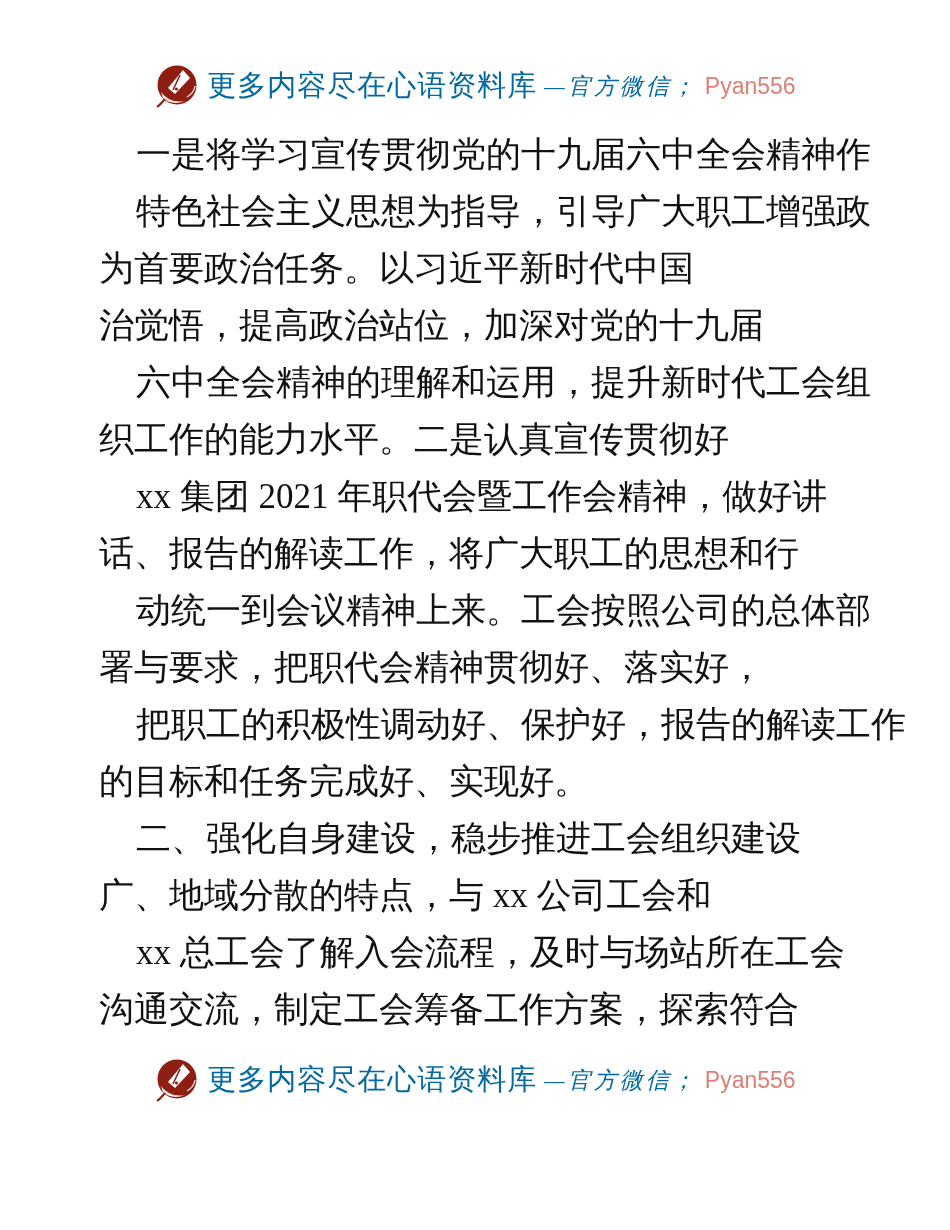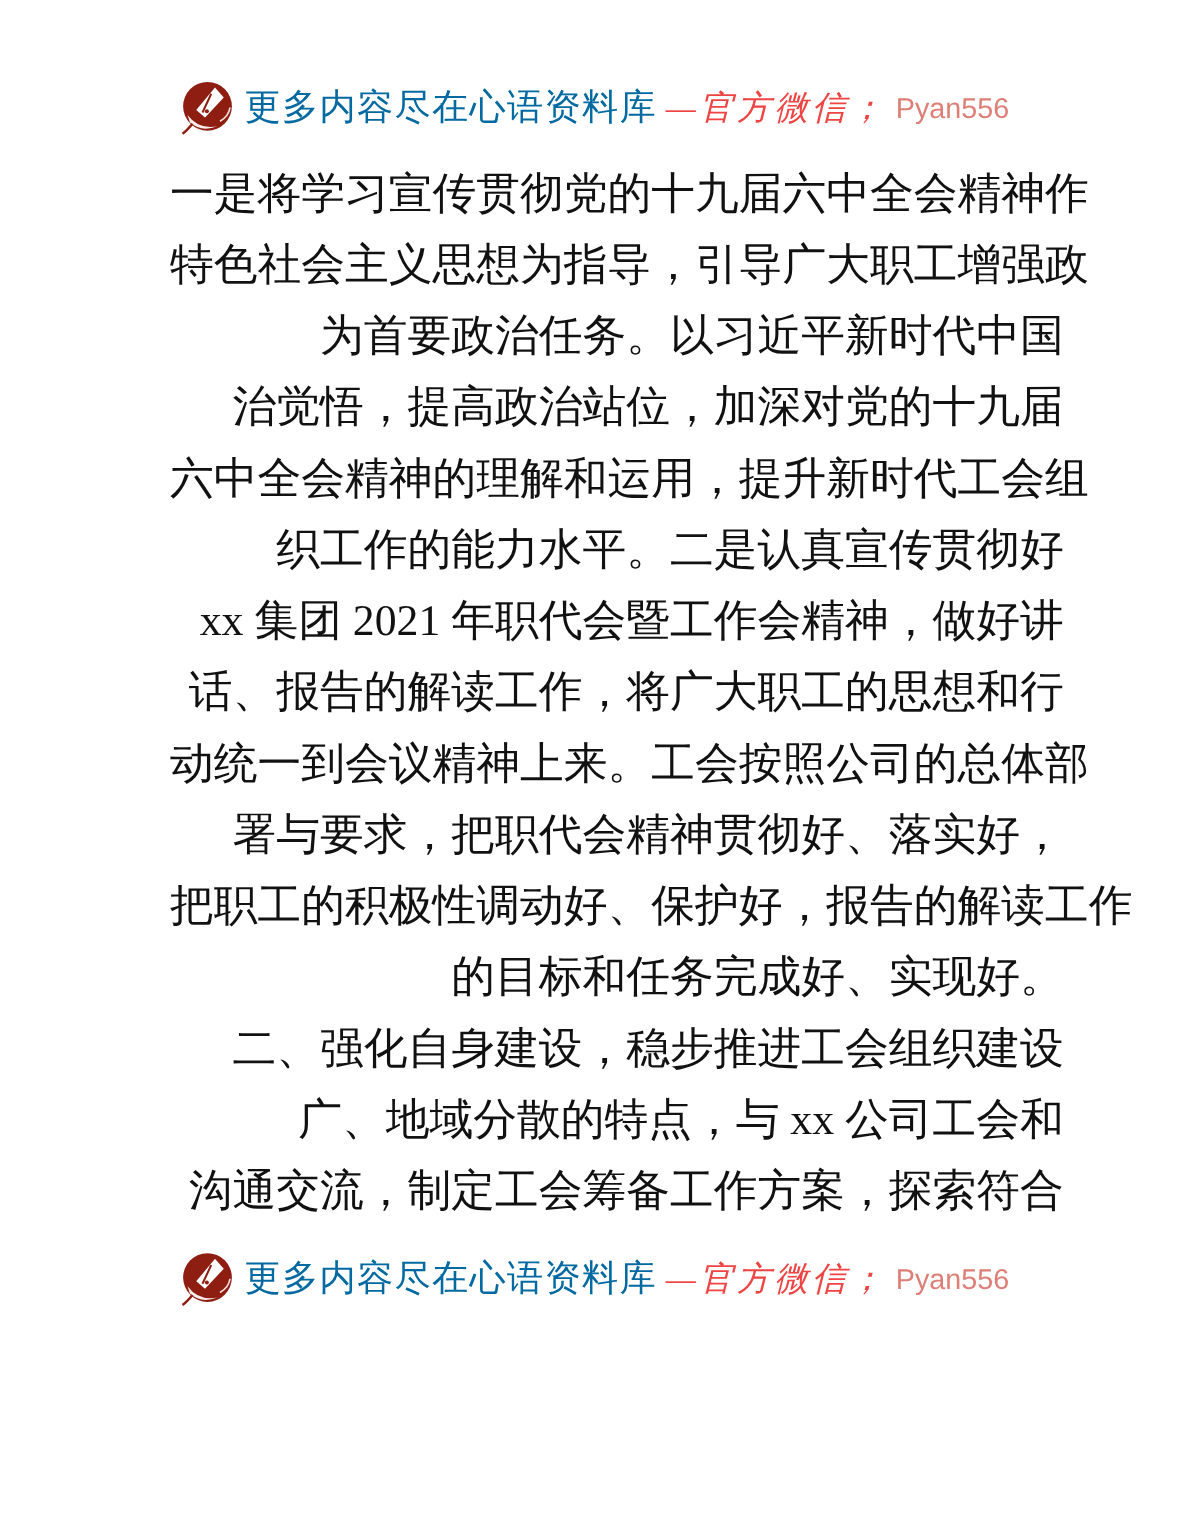--- a/index.html
+++ b/index.html
@@ -28,35 +28,34 @@
     height: 46px;
     flex: 0 0 auto;
   }
   .brand-text {
     color: #0369a1;
     font-size: 29px;
     letter-spacing: 1px;
     font-family: "Liberation Serif", serif;
   }
   .label-text {
-    color: #ef4444;
-    font-size: 27px;
+    color: #0369a1;
+    font-size: 23px;
     font-style: italic;
     letter-spacing: 3px;
     font-family: "Liberation Serif", serif;
   }
   .wechat-id {
     color: #dd7f76;
     font-size: 23px;
     font-family: "Liberation Sans", sans-serif;
   }
   .doc {
     width: 752px;
     margin: 16px auto 0 auto;
-    text-align: right;
   }
   .doc-line {
     font-size: 35px;
     line-height: 57px;
     height: 57px;
     color: #111111;
     white-space: nowrap;
     letter-spacing: 0px;
   }
   .doc-line.indent {
@@ -89,20 +88,21 @@
   <div class="doc-line indent">六中全会精神的理解和运用，提升新时代工会组</div>
   <div class="doc-line">织工作的能力水平。二是认真宣传贯彻好</div>
   <div class="doc-line indent">xx 集团 2021 年职代会暨工作会精神，做好讲</div>
   <div class="doc-line">话、报告的解读工作，将广大职工的思想和行</div>
   <div class="doc-line indent">动统一到会议精神上来。工会按照公司的总体部</div>
   <div class="doc-line">署与要求，把职代会精神贯彻好、落实好，</div>
   <div class="doc-line indent">把职工的积极性调动好、保护好，报告的解读工作</div>
   <div class="doc-line">的目标和任务完成好、实现好。</div>
   <div class="doc-line indent">二、强化自身建设，稳步推进工会组织建设</div>
   <div class="doc-line">广、地域分散的特点，与 xx 公司工会和</div>
+  <div class="doc-line indent">xx 总工会了解入会流程，及时与场站所在工会</div>
   <div class="doc-line">沟通交流，制定工会筹备工作方案，探索符合</div>
 </div>
 
 <div class="watermark watermark--footer">
   <svg class="logo-icon" viewBox="0 0 46 46" xmlns="http://www.w3.org/2000/svg">
     <circle cx="23" cy="22" r="19.5" fill="#8e1e12"></circle>
     <path d="M7 29 Q16 41 31 38 Q18 43 9 35 Z" fill="#ffffff" opacity="0.92"></path>
     <path d="M29 7 L36 15 L21 31 L14 25 Z" fill="#ffffff"></path>
     <path d="M26 12 L19 27" stroke="#8e1e12" stroke-width="1.6" fill="none"></path>
     <circle cx="22.5" cy="26" r="1.6" fill="#8e1e12"></circle>

